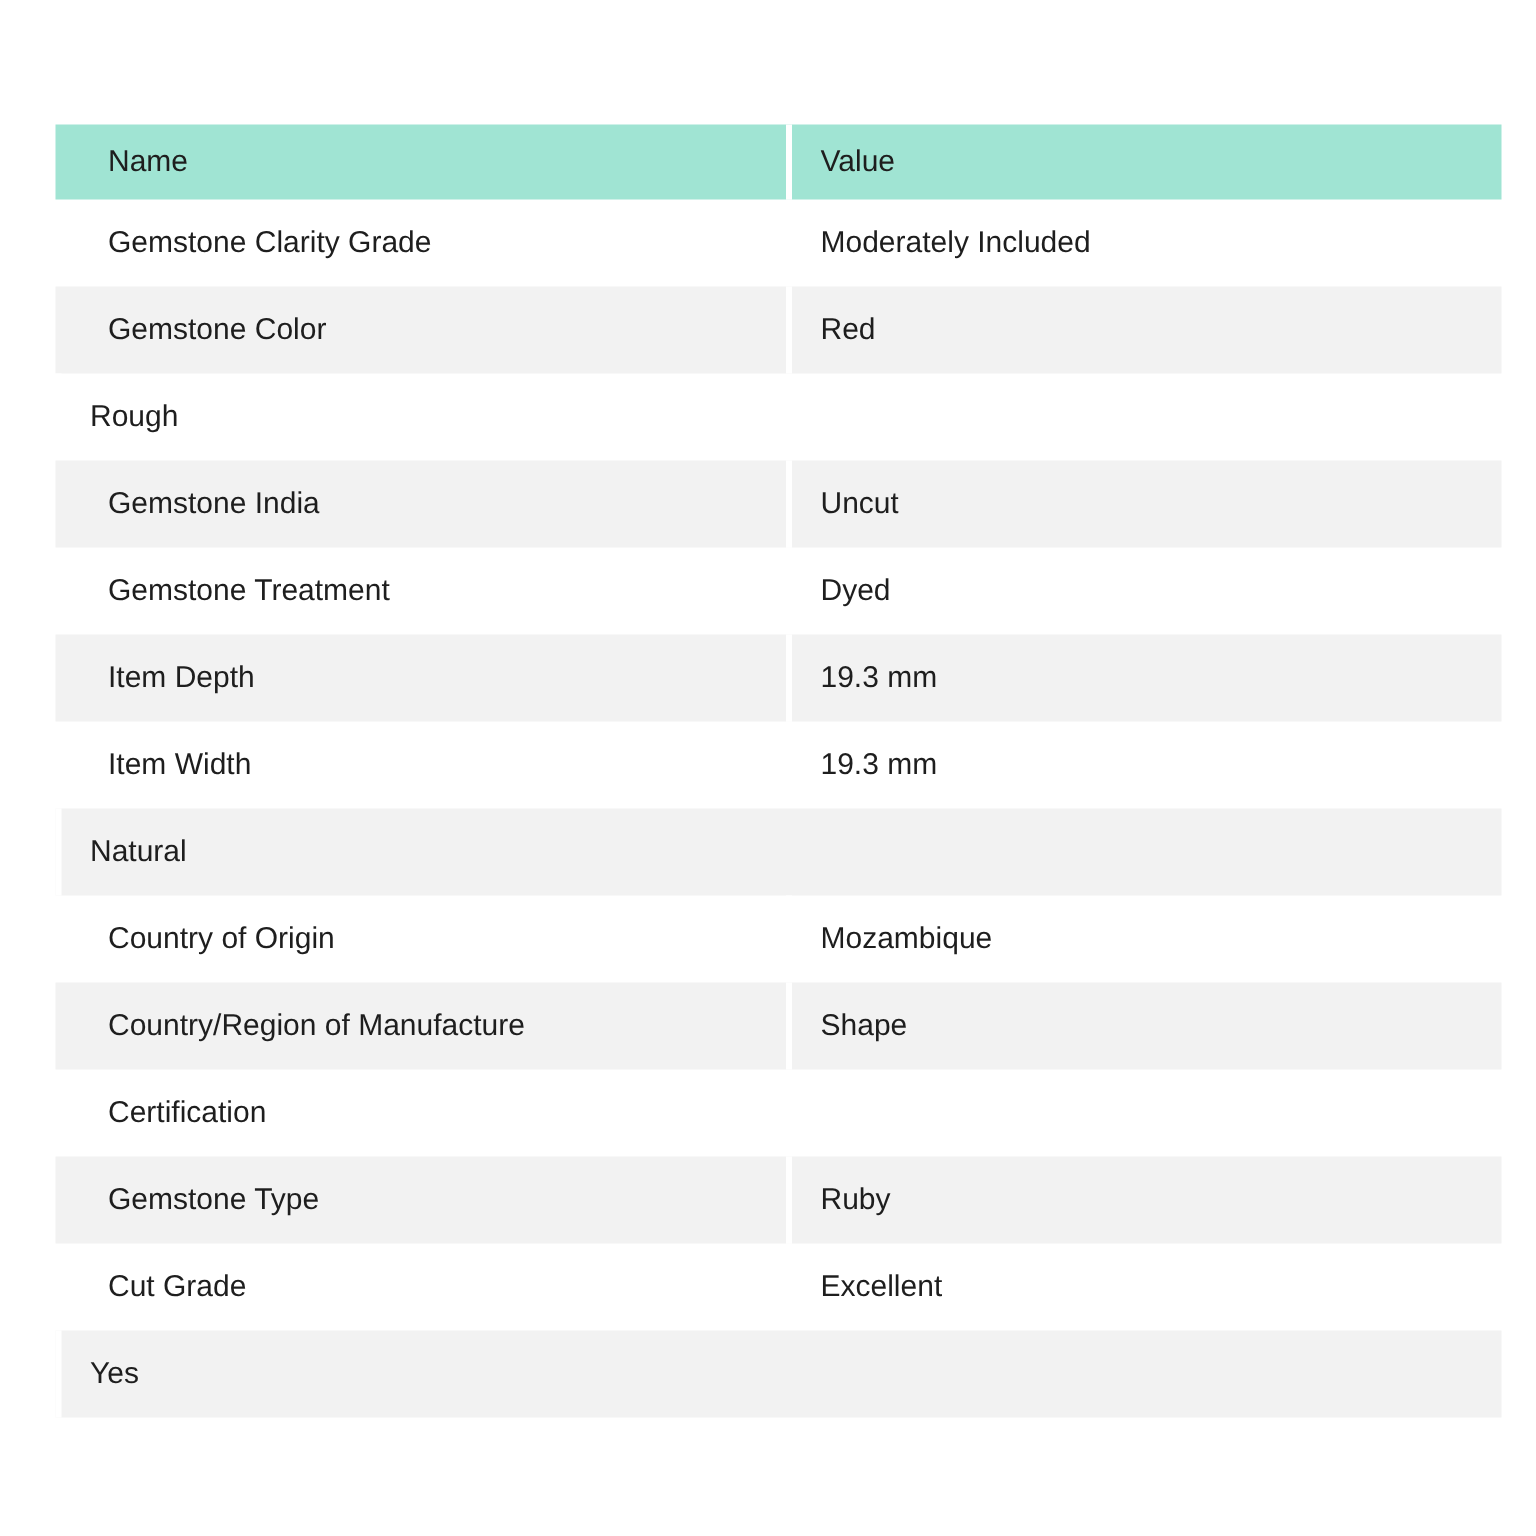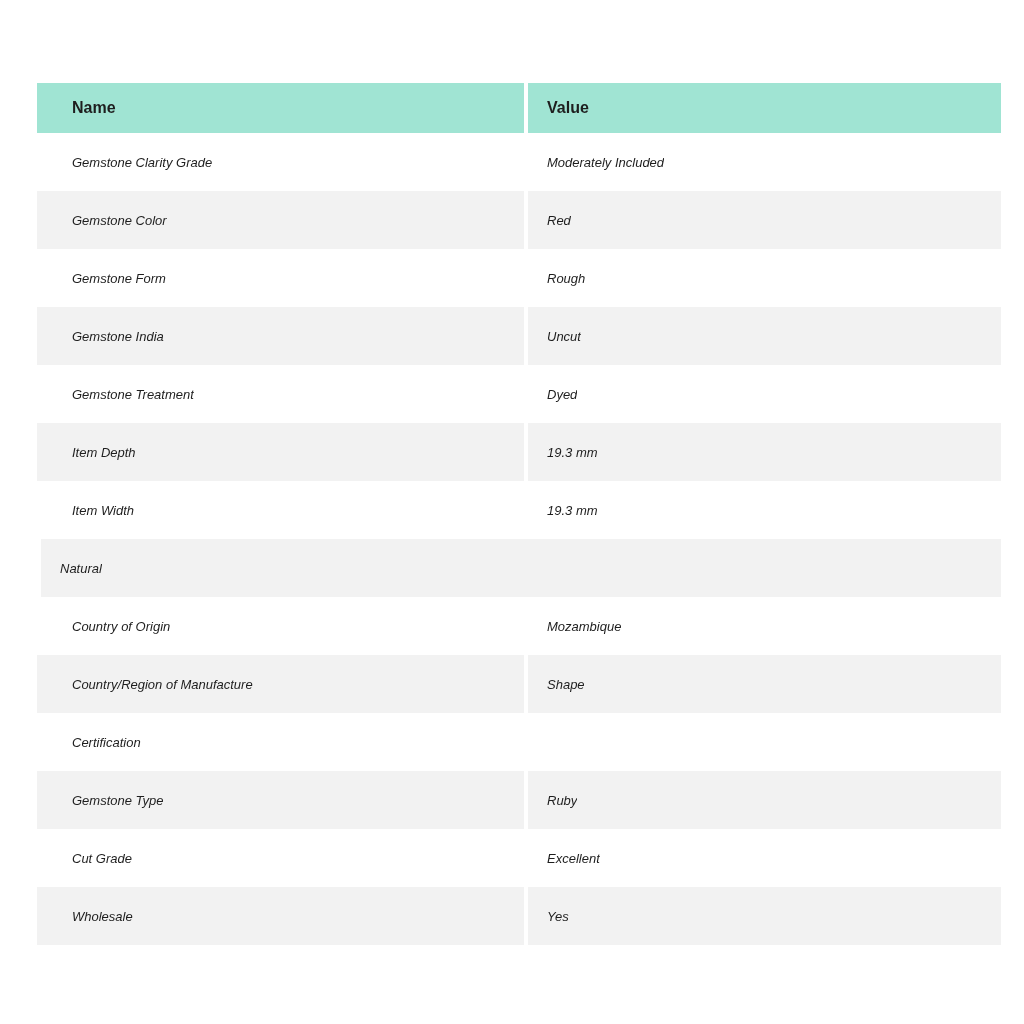--- a/index.html
+++ b/index.html
@@ -47,27 +47,26 @@
     flex: 1 1 auto;
     border-left: 4px solid #ffffff;
     padding-left: 19px;
     padding-right: 9px;
   }
   .header-row {
     height: 50px;
   }
   .header-row .cell {
     background: var(--header-bg);
-    font-weight: bold;
-    font-size: 16px;
+    font-weight: normal;
+    font-size: 20px;
   }
   .body-row {
     height: 58px;
-    font-size: 13px;
-    font-style: italic;
+    font-size: 20px;
   }
   .body-row:nth-child(even) .cell {
     background: var(--stripe-bg);
   }
   .cell span {
     white-space: nowrap;
     overflow: hidden;
   }
 </style>
 </head>
@@ -98,23 +97,20 @@
   <div class="row body-row">
     <div class="cell cell-name">
       <span>Gemstone Color</span>
     </div>
     <div class="cell cell-value">
       <span>Red</span>
     </div>
   </div>
 
   <div class="row body-row">
-    <div class="cell cell-name">
-      <span>Gemstone Form</span>
-    </div>
     <div class="cell cell-value">
       <span>Rough</span>
     </div>
   </div>
 
   <div class="row body-row">
     <div class="cell cell-name">
       <span>Gemstone India</span>
     </div>
     <div class="cell cell-value">
@@ -192,23 +188,20 @@
   <div class="row body-row">
     <div class="cell cell-name">
       <span>Cut Grade</span>
     </div>
     <div class="cell cell-value">
       <span>Excellent</span>
     </div>
   </div>
 
   <div class="row body-row">
-    <div class="cell cell-name">
-      <span>Wholesale</span>
-    </div>
     <div class="cell cell-value">
       <span>Yes</span>
     </div>
   </div>
 </div>
 
   </div>
 </div>
 
 </body></html>

